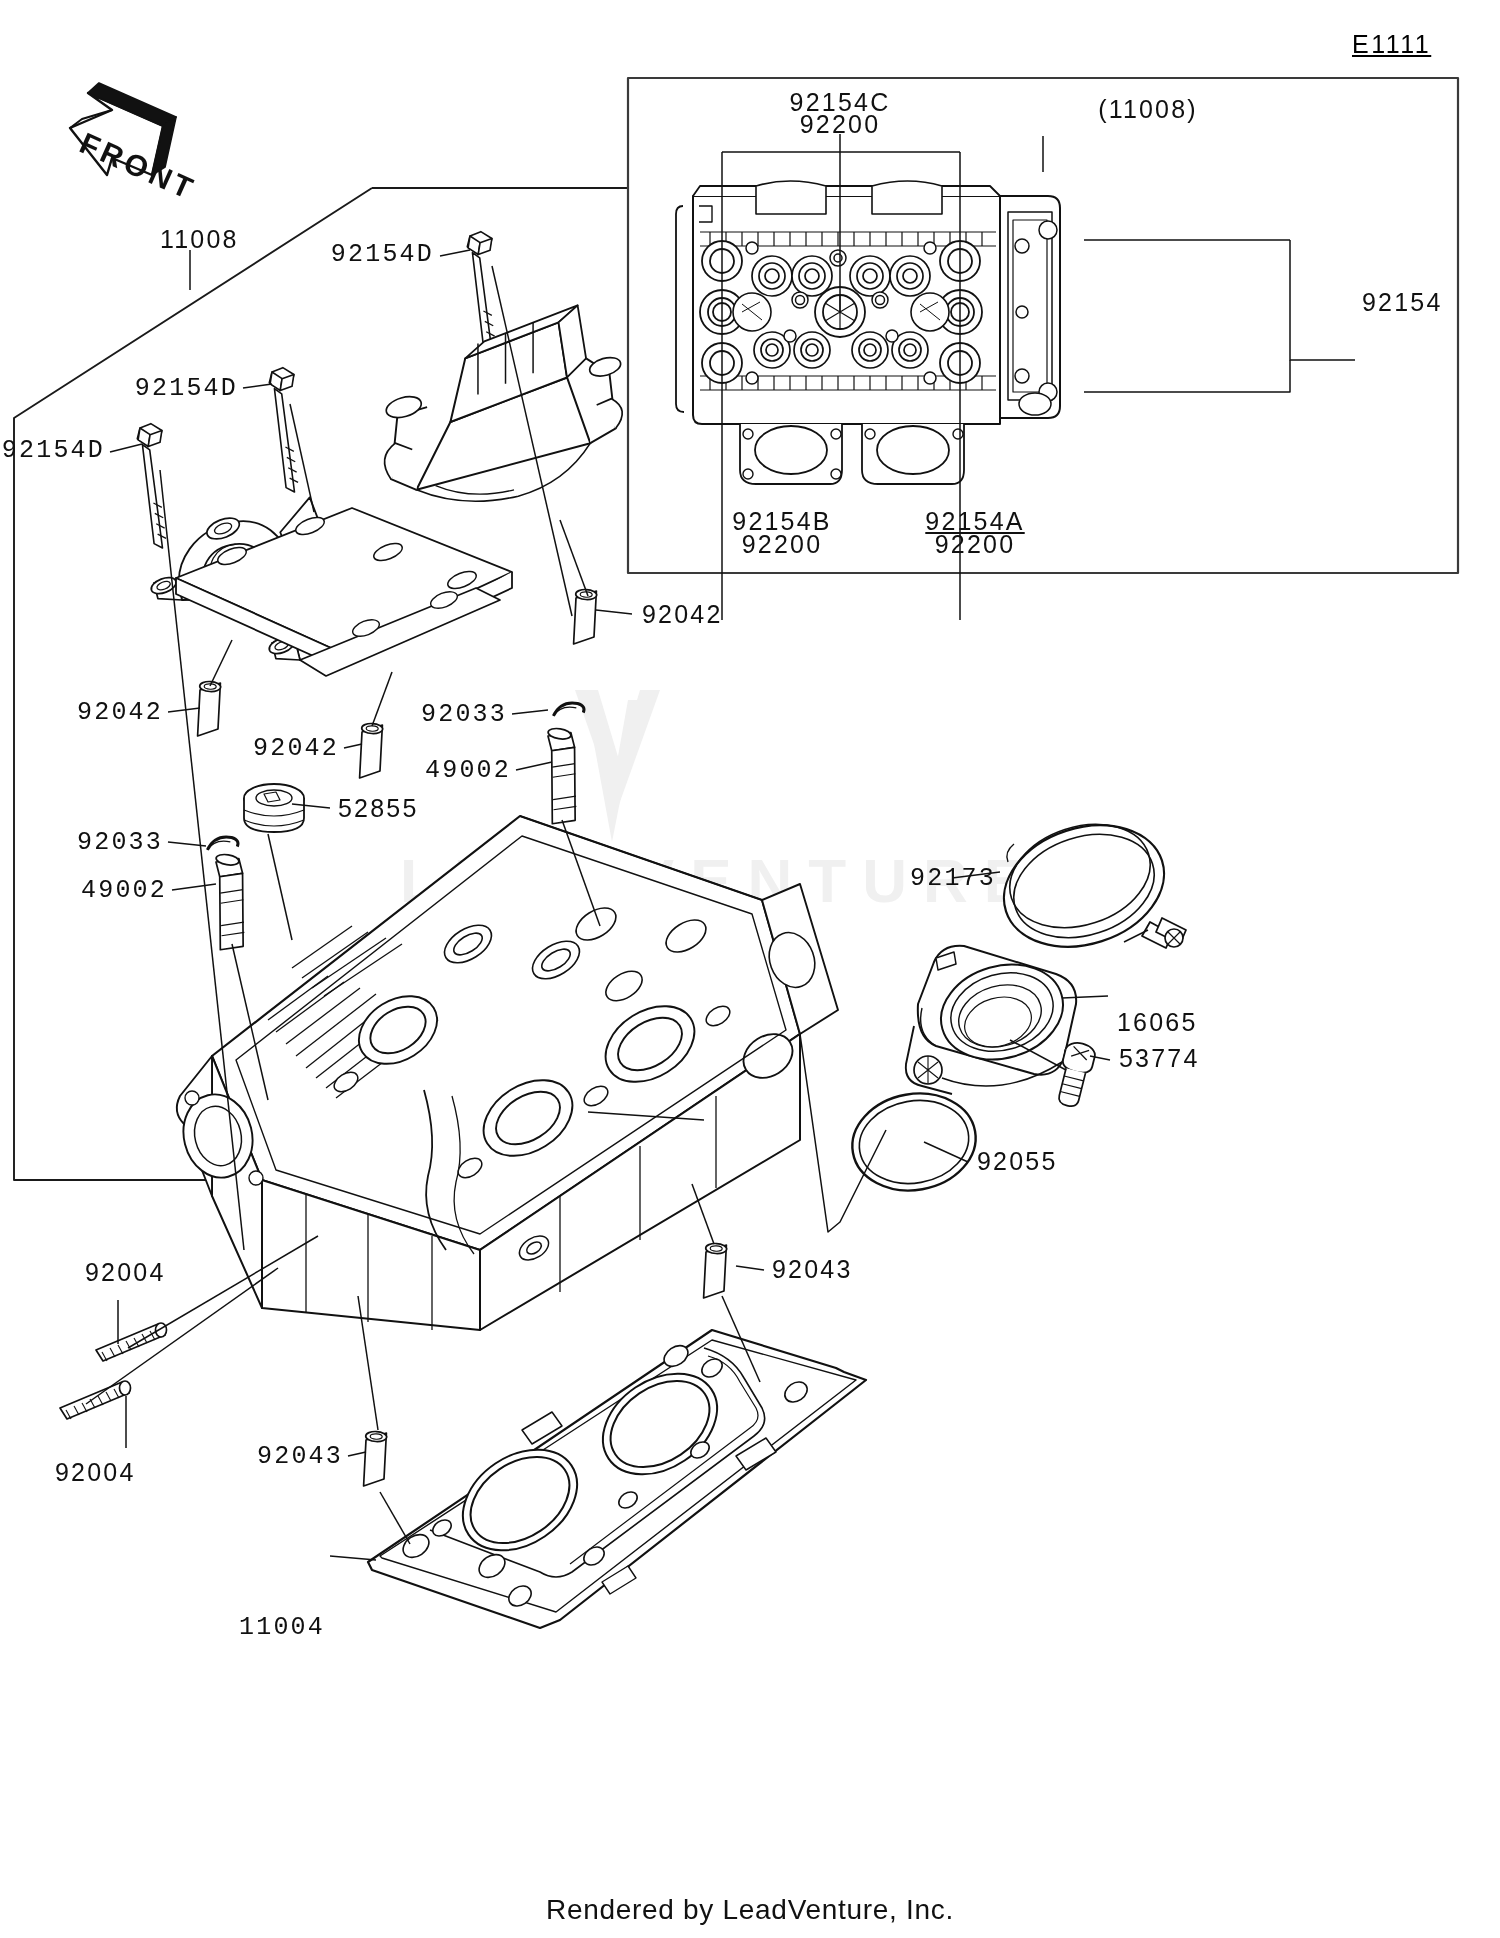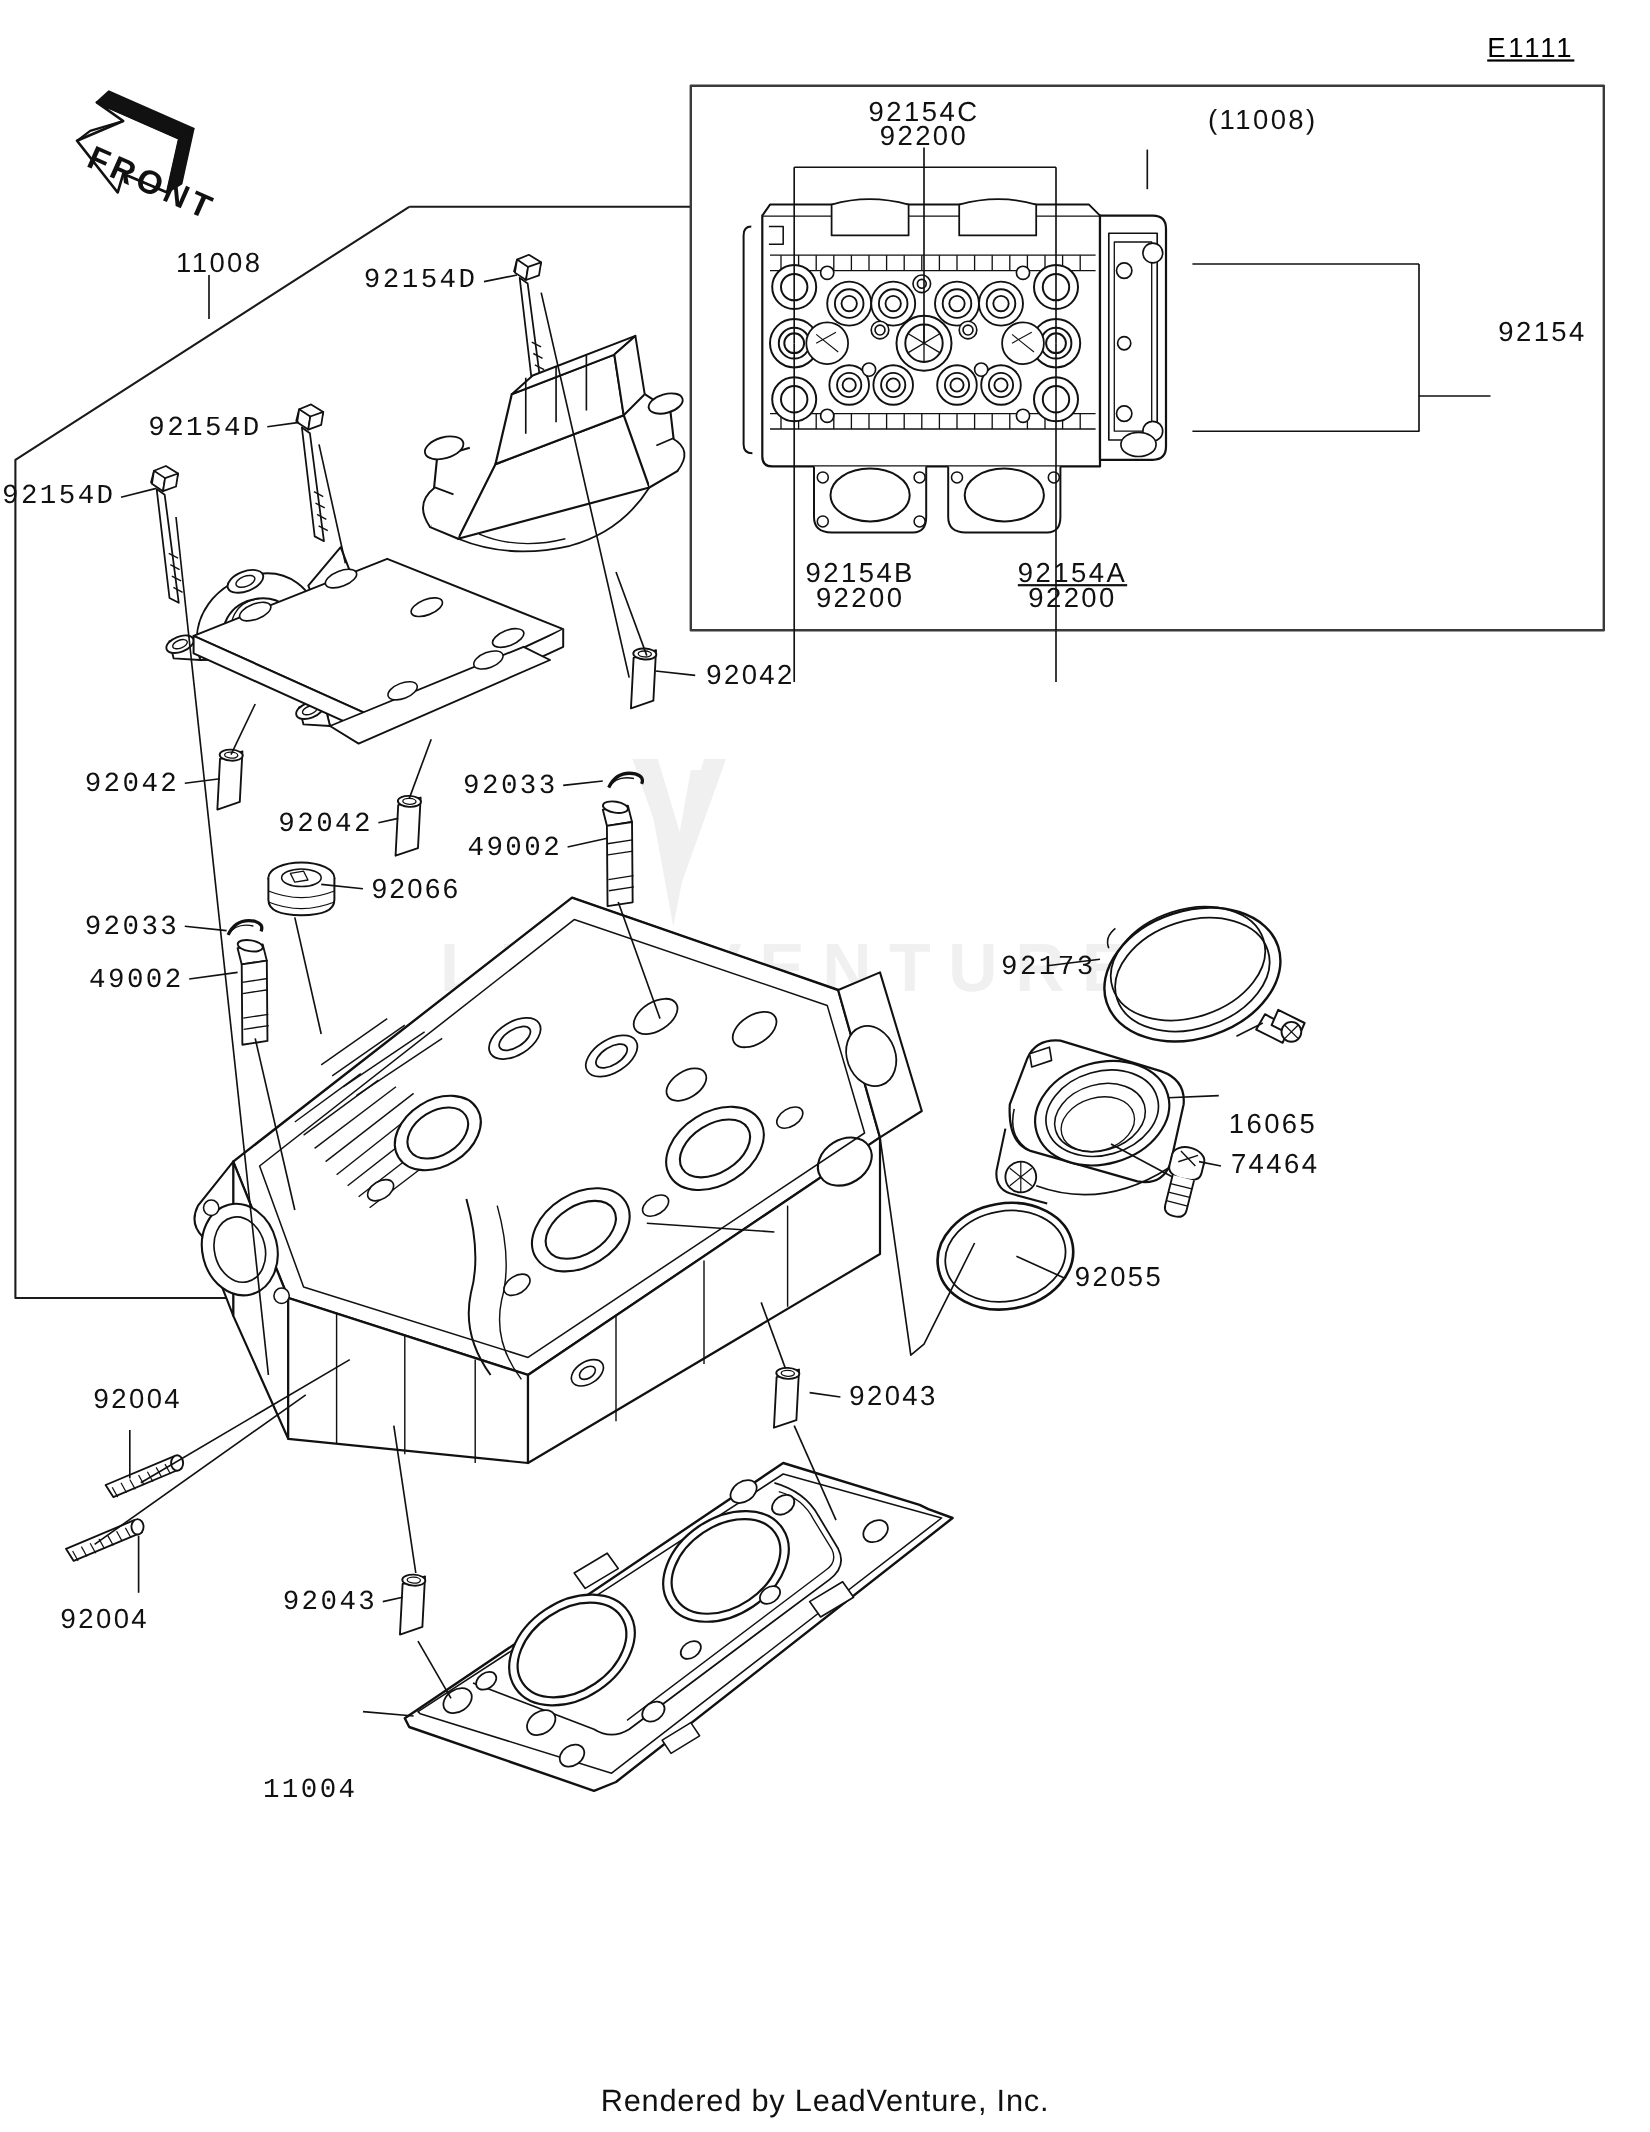--- a/index.html
+++ b/index.html
@@ -602,25 +602,25 @@
   <div class="lbl" style="left:642px;top:600px;">92042</div>
   <div class="lbl r" style="left:163px;top:698px;">92042</div>
   <div class="lbl r" style="left:339px;top:734px;">92042</div>
 
   <div class="lbl r" style="left:507px;top:700px;">92033</div>
   <div class="lbl r" style="left:511px;top:756px;">49002</div>
 
   <div class="lbl r" style="left:163px;top:828px;">92033</div>
   <div class="lbl r" style="left:167px;top:876px;">49002</div>
 
-  <div class="lbl" style="left:338px;top:794px;">92066</div>
+  <div class="lbl" style="left:338px;top:794px;">52855</div>
 
   <div class="lbl r" style="left:996px;top:864px;">92173</div>
   <div class="lbl" style="left:1117px;top:1008px;">16065</div>
-  <div class="lbl" style="left:1119px;top:1044px;">74464</div>
+  <div class="lbl" style="left:1119px;top:1044px;">53774</div>
   <div class="lbl" style="left:977px;top:1147px;">92055</div>
 
   <div class="lbl" style="left:772px;top:1255px;">92043</div>
   <div class="lbl r" style="left:343px;top:1442px;">92043</div>
 
   <div class="lbl" style="left:85px;top:1258px;">92004</div>
   <div class="lbl" style="left:55px;top:1458px;">92004</div>
 
   <div class="lbl r" style="left:325px;top:1613px;">11004</div>
 

